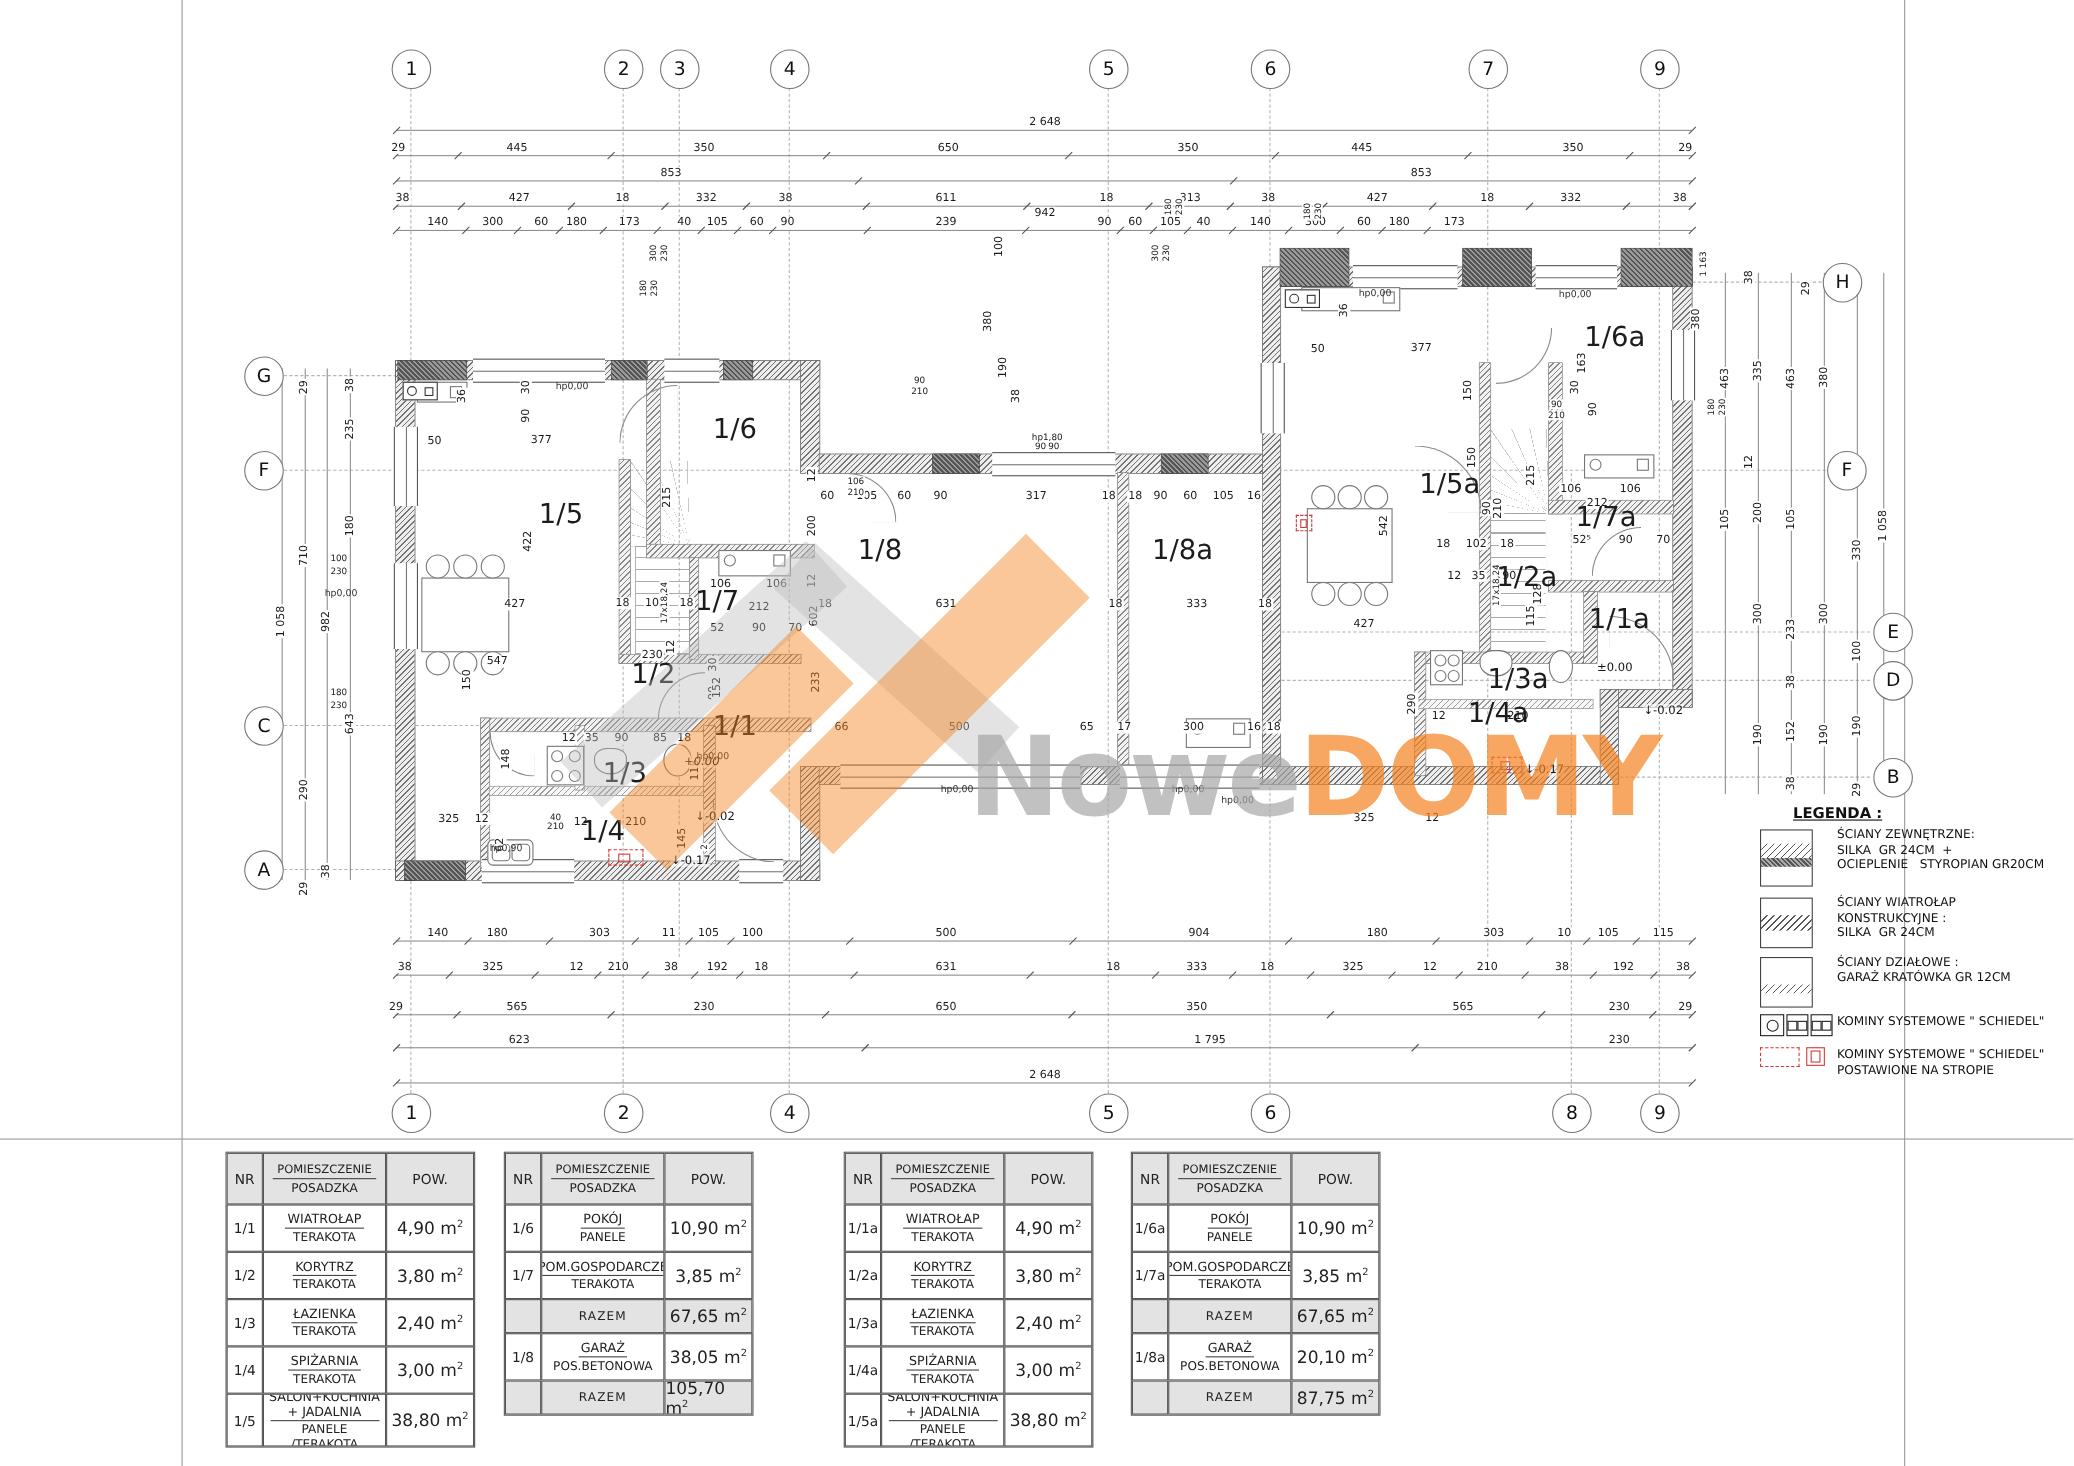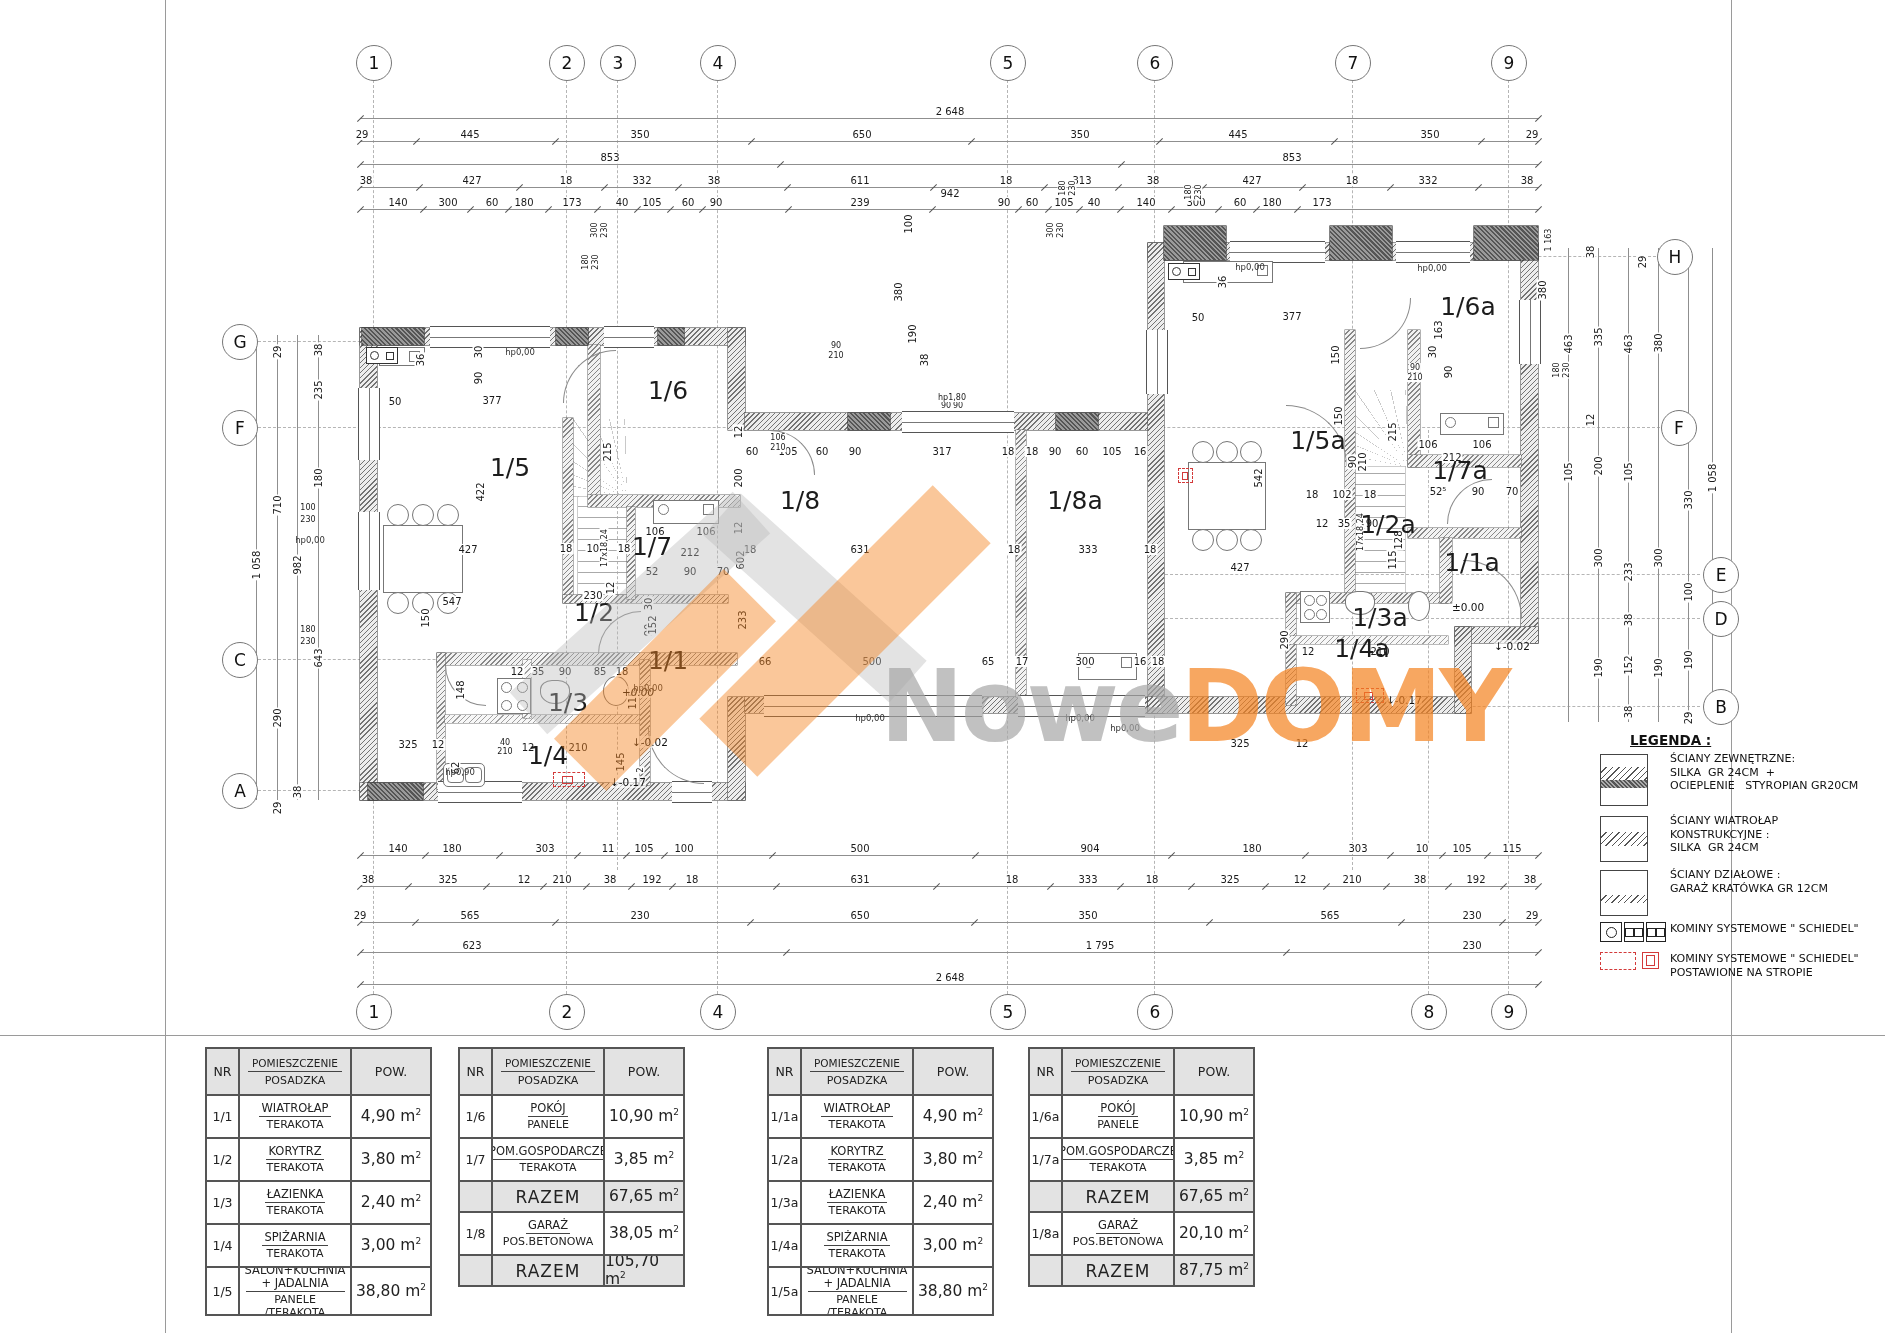--- a/index.html
+++ b/index.html
@@ -73,21 +73,21 @@
   .rtable{position:absolute;border:1.4px solid #555;background:#fff;z-index:30;}
   .cell{position:absolute;border:0.8px solid #555;box-sizing:border-box;
         display:flex;flex-direction:column;align-items:center;justify-content:center;overflow:hidden;}
   .cell.hdr{background:#e3e3e3;}
   .cell.gray{background:#e3e3e3;}
   .nrtxt{font-size:12.5px;}
   .nametxt{font-size:11.5px;text-align:center;line-height:13px;border-bottom:1px solid #444;padding:0 2px 1px;}
   .name2{font-size:11.5px;line-height:13px;}
   .floortxt{font-size:11px;padding-top:1px;}
   .powtxt{font-size:15.5px;}
-  .razemtxt{font-size:17px;letter-spacing:1px;}
+  .razemtxt{font-size:11px;letter-spacing:1px;}
   .hdr-pom{font-size:10.5px;border-bottom:1px solid #444;padding:0 4px 2px;}
   .hdr-pos{font-size:11px;padding-top:2px;}
   sup{font-size:9px;}
 </style>
 </head>
 <body>
 
 <div class="abs frame-v" style="left:165px"></div>
 <div class="abs frame-v" style="left:1731px"></div>
 <div class="abs frame-h" style="top:1035px"></div>

